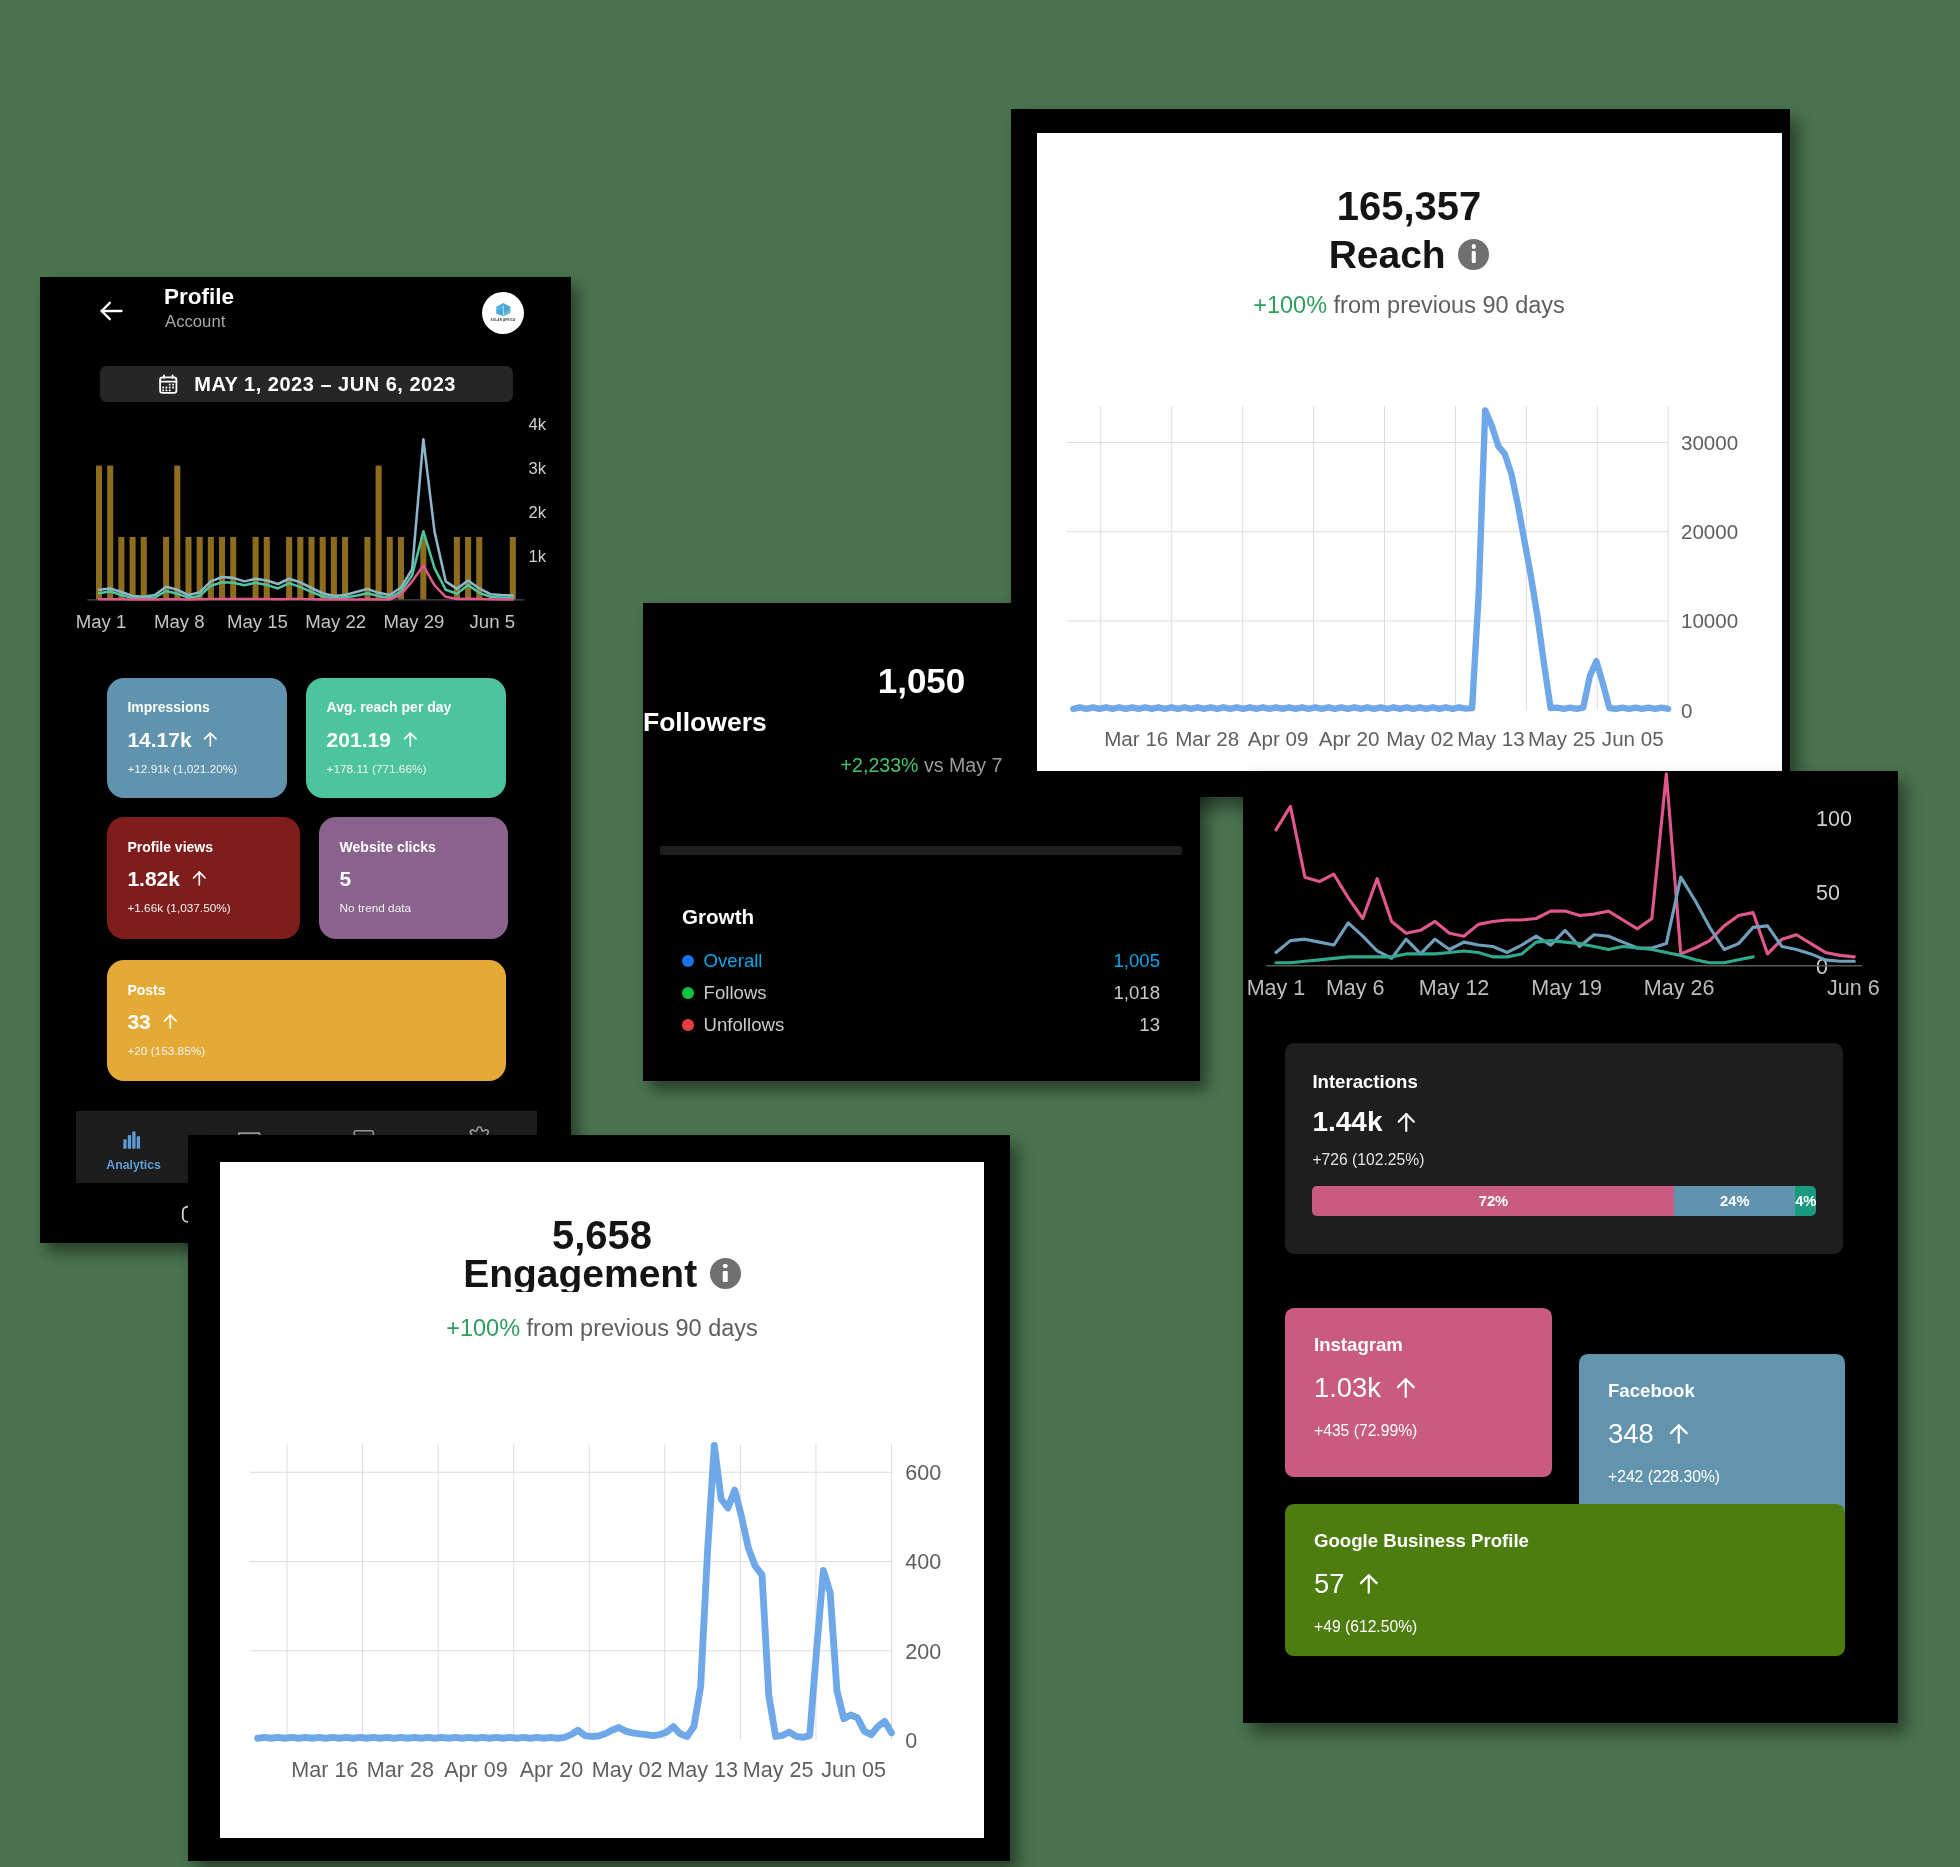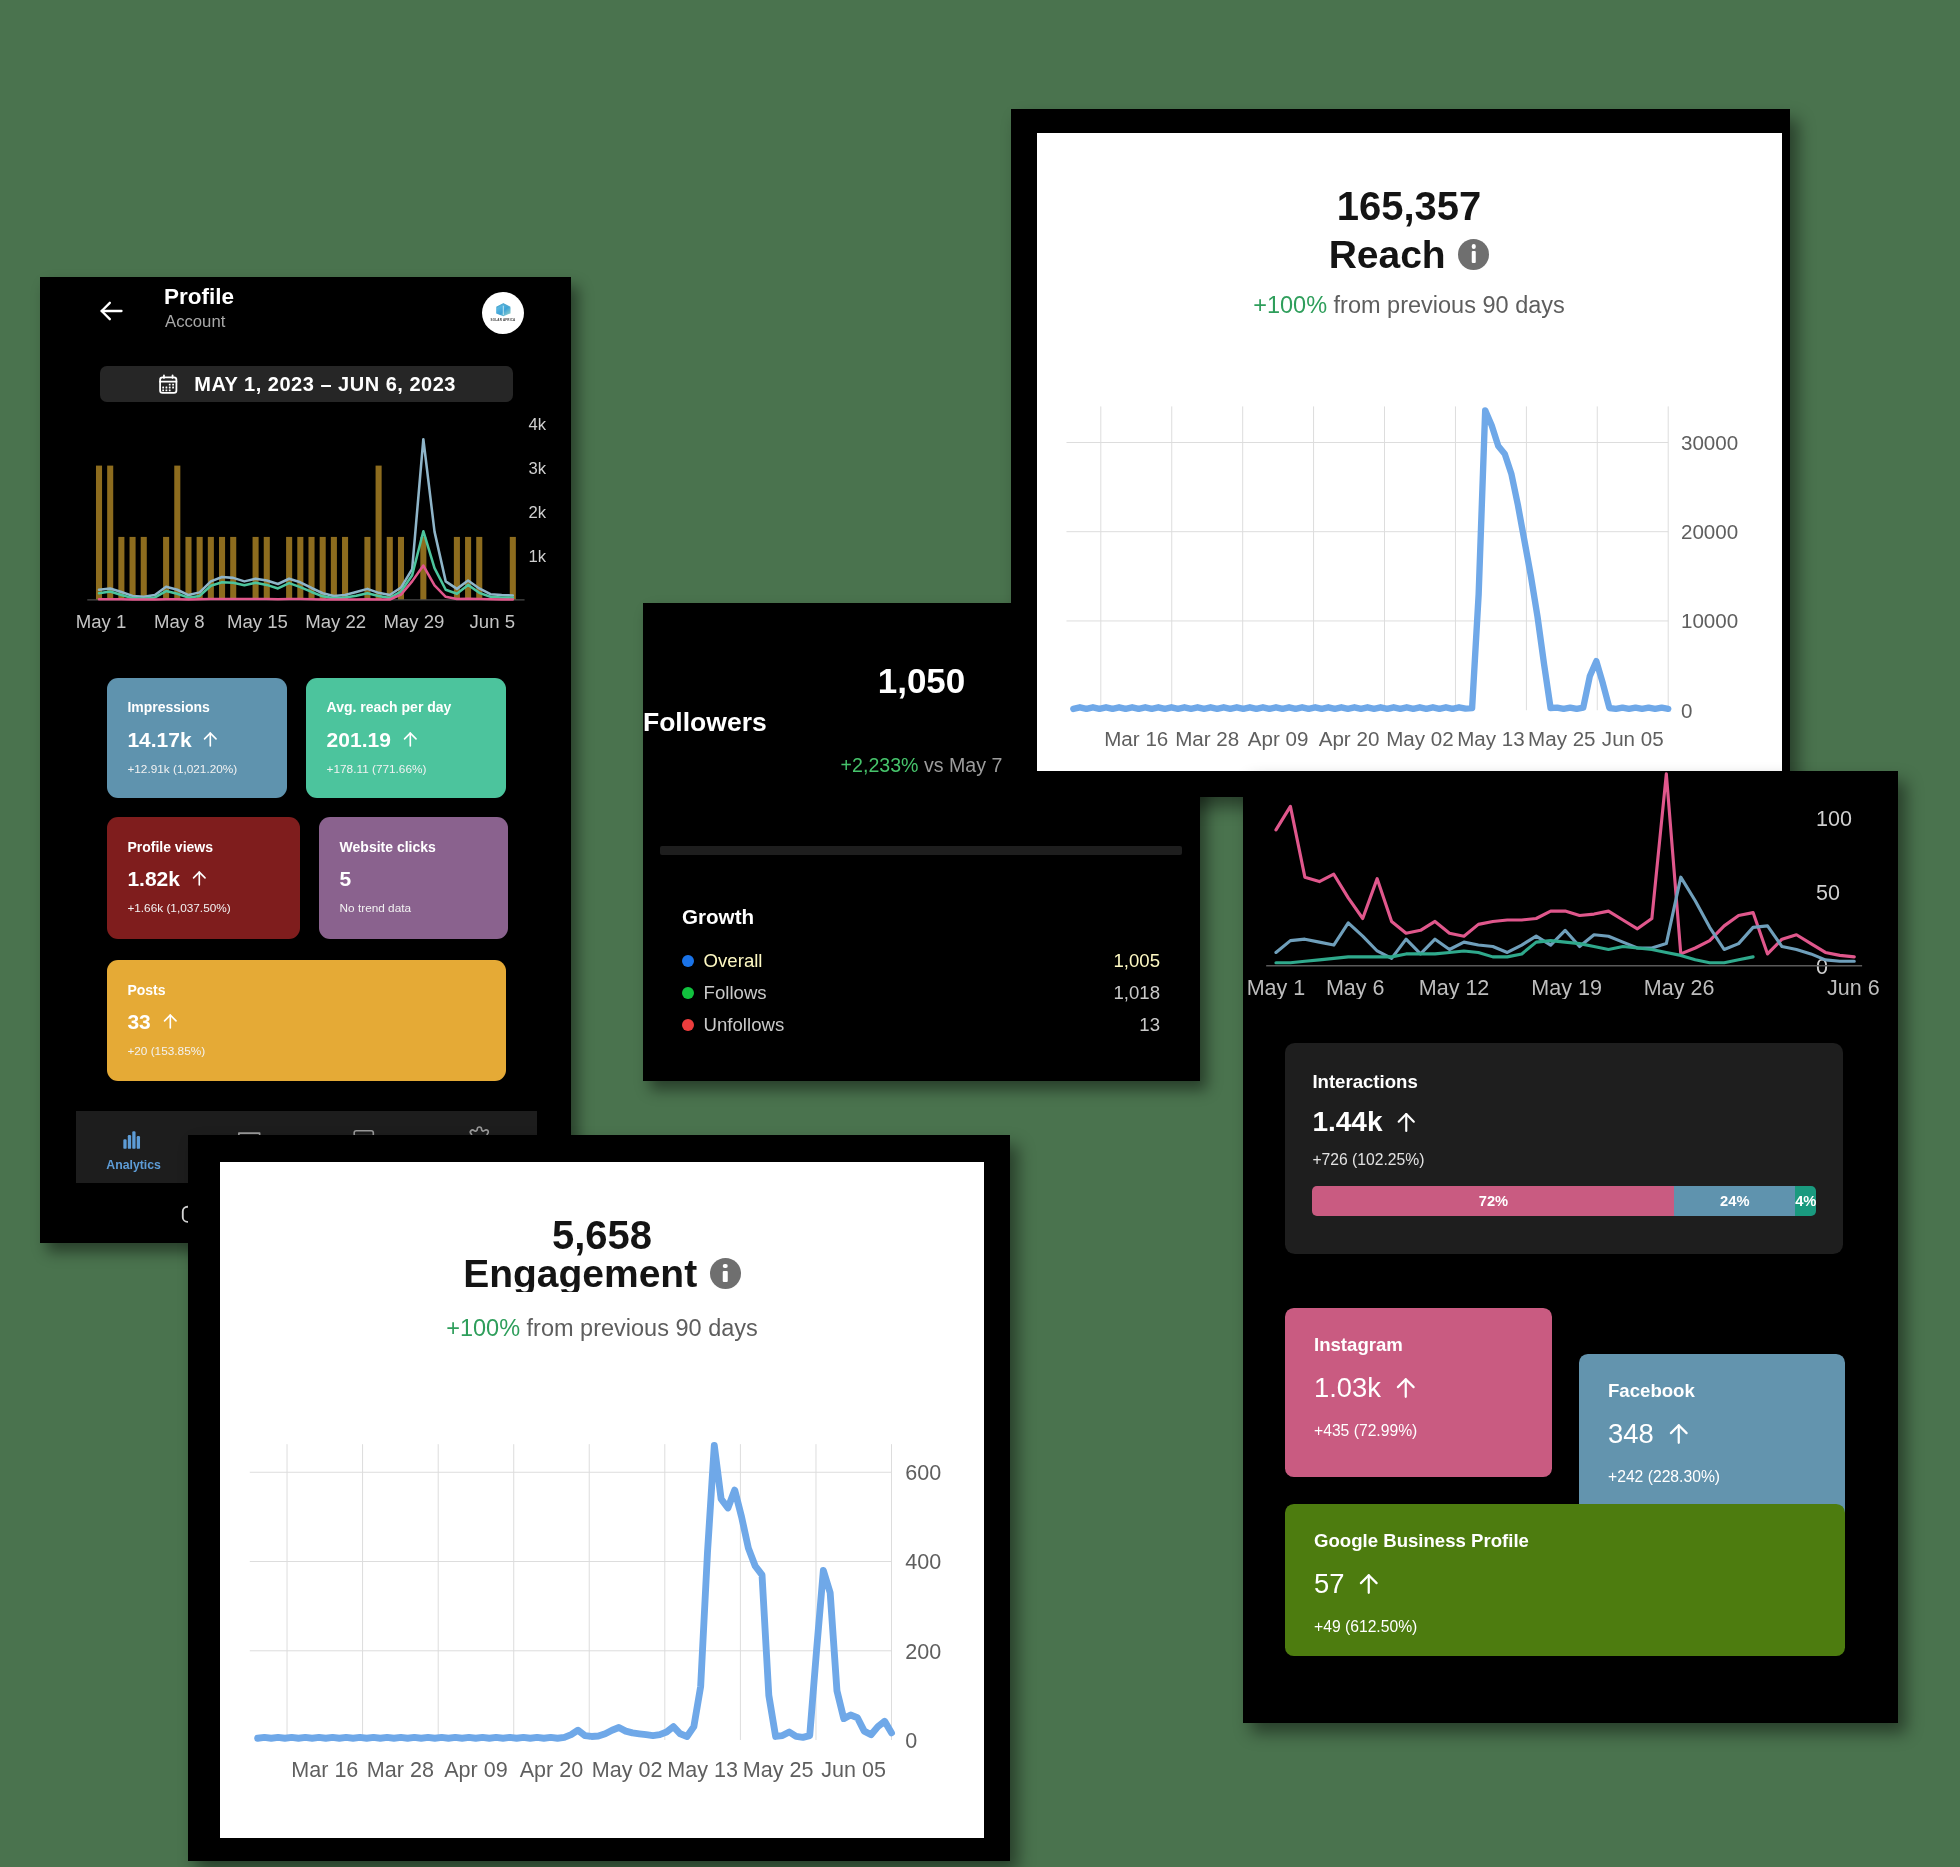--- a/index.html
+++ b/index.html
@@ -16,21 +16,21 @@
   .ph-title{position:absolute;left:124px;top:8.8px;font-size:22.5px;font-weight:700;color:#fff;line-height:1;}
   .ph-sub{position:absolute;left:125px;top:37px;font-size:16.7px;font-weight:400;color:#a8a8a8;line-height:1;}
   .ph-avatar{position:absolute;left:442px;top:14.7px;width:42px;height:42px;border-radius:50%;
              background:#fff;display:flex;align-items:center;justify-content:center;flex-direction:column;gap:1px;overflow:hidden;}
   .ph-avatar-text{font-size:3px;font-weight:700;color:#3b3b3b;letter-spacing:0.2px;white-space:nowrap;}
   .ph-daterange{position:absolute;left:60px;top:89px;width:413px;height:36px;background:#262626;
                 border-radius:6.9px;display:flex;align-items:center;justify-content:center;gap:14.7px;}
   .ph-daterange .lbl{font-size:20px;font-weight:700;color:#fff;letter-spacing:0.5px;line-height:1;}
   .ph-chart{position:absolute;left:0px;top:137px;width:531px;height:225px;}
   .ph-cards{position:absolute;left:58px;top:388px;width:409px;}
-  .mcard{position:absolute;border-radius:11px;box-sizing:border-box;}
+  .mcard{position:absolute;border-radius:17px;box-sizing:border-box;}
   .mcard .ml{position:absolute;left:20.6px;top:22.5px;font-size:14px;font-weight:700;color:#fff;line-height:1;}
   .mcard .mv{position:absolute;left:20.6px;top:51px;font-size:21px;font-weight:700;color:#fff;display:flex;align-items:center;gap:9.8px;line-height:1;}
   .mcard .md{position:absolute;left:20.6px;top:86px;font-size:11.8px;font-weight:400;color:#f2f2f2;line-height:1;}
   .ph-nav{position:absolute;left:36px;top:834px;width:461px;height:72px;background:#1d1d1d;display:flex;}
   .navitem{flex:1;display:flex;flex-direction:column;align-items:center;justify-content:flex-start;padding-top:14.7px;gap:7.8px;}
   .navitem .nl{font-size:12.3px;font-weight:700;line-height:1;}
   .ph-homebar{position:absolute;left:136px;top:926px;width:29px;height:21.6px;display:flex;align-items:center;justify-content:center;}
 
   
   #followers{left:643px;top:603px;width:557px;height:478px;box-shadow:6.9px 8.8px 13.7px rgba(0,0,0,.45);}
@@ -38,21 +38,21 @@
   .fl-title{position:absolute;left:0;top:106px;width:557px;font-size:26.5px;font-weight:700;color:#fff;line-height:1;}
   .fl-change{position:absolute;left:0;top:153px;width:557px;text-align:center;font-size:19.6px;color:#9c9c9c;line-height:1;}
   .fl-change b{color:#46c36b;font-weight:400;}
   .fl-divider{position:absolute;left:16.7px;top:243px;width:522px;height:8.8px;background:#1e1e1e;border-radius:2px;}
   .fl-growth{position:absolute;left:39px;top:304px;font-size:20.6px;font-weight:700;color:#fff;line-height:1;}
   .fl-rows{position:absolute;left:39px;top:342px;width:478px;}
   .fl-row{display:flex;align-items:center;height:32px;}
   .fl-dot{width:11.8px;height:11.8px;border-radius:50%;margin-right:9.8px;flex:0 0 auto;}
   .fl-label{font-size:18.6px;color:#c9c9c9;flex:1;}
   .fl-num{font-size:18.6px;color:#c9c9c9;}
-  .fl-row.first .fl-label,.fl-row.first .fl-num{color:#fef9c3;}
+  .fl-row.first .fl-label,.fl-row.first .fl-num{color:#0ea5e9;}
 
   
   #reach{left:1011px;top:109px;width:779px;height:688px;background:#000;
           box-shadow:7.8px 9.8px 15.7px rgba(0,0,0,.45);}
   .white-inner{position:absolute;background:#fff;}
   #reach .white-inner{left:25.5px;top:23.5px;width:745px;height:638px;}
   .wc-value{position:absolute;width:100%;text-align:center;font-size:40px;font-weight:700;color:#141414;line-height:1;}
   .wc-title{position:absolute;width:100%;text-align:center;font-size:39px;font-weight:700;color:#141414;
             display:flex;align-items:center;justify-content:center;gap:12.7px;line-height:1;}
   .info-badge{display:inline-flex;position:relative;width:31px;height:31px;border-radius:50%;background:#6f6f6f;flex:0 0 auto;}

